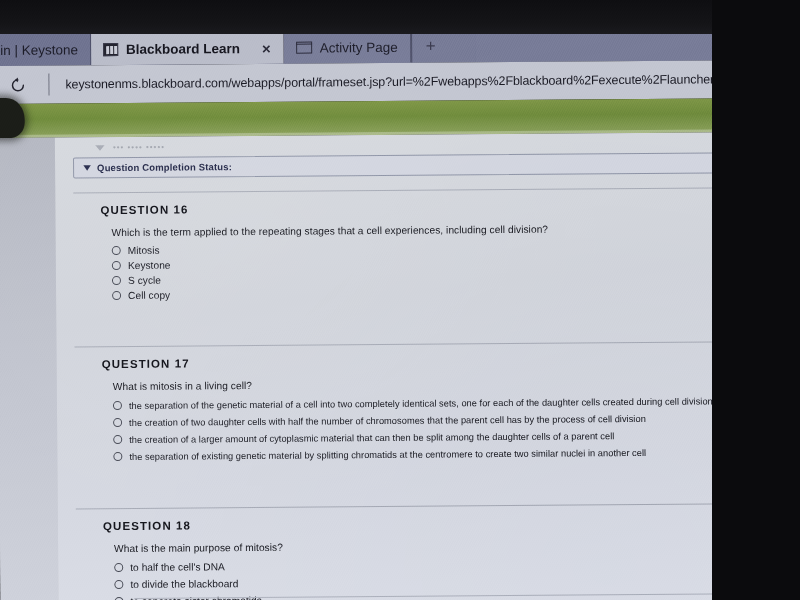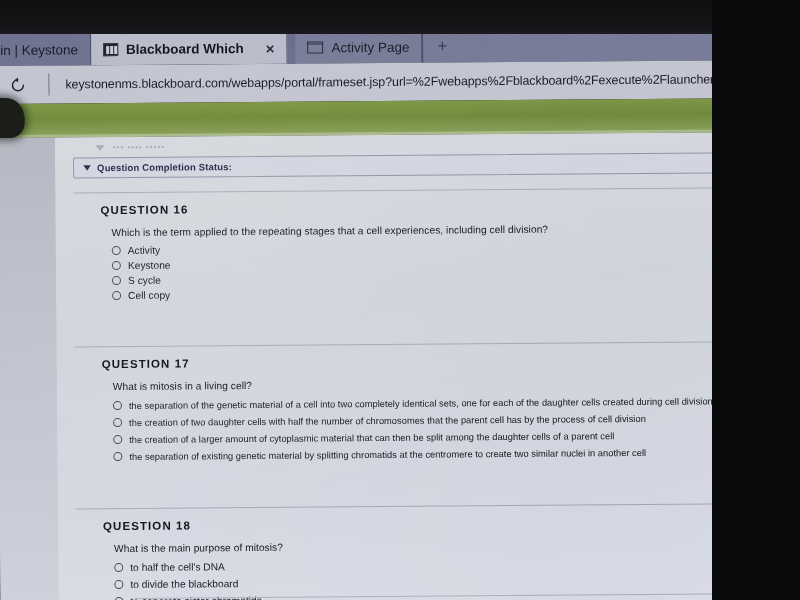--- a/index.html
+++ b/index.html
@@ -85,21 +85,20 @@
     font-size: 13.5px;
   }
   .tab.active {
     background: #b9bcc9;
     color: #16161f;
     font-weight: 600;
   }
   .tab.inactive {
     background: #787c98;
     color: #1e1e2a;
-    margin-left: 8px;
   }
   .tab-favicon {
     width: 15px; height: 13px;
     background: #23232e;
     border: 1px solid #3a3a4a;
     display: inline-block;
     position: relative;
     flex: 0 0 auto;
   }
   .tab-favicon::before {
@@ -344,21 +343,21 @@
   <div class="screen">
 
     <div class="tabstrip">
 
       <div class="tab inactive-left">
         <span>in | Keystone</span>
       </div>
 
       <div class="tab active">
         <span class="tab-favicon"></span>
-        <span>Blackboard Which</span>
+        <span>Blackboard Learn</span>
         <span class="tab-close">×</span>
       </div>
 
       <div class="tab inactive">
         <span class="tab-winicon"></span>
         <span>Activity Page</span>
       </div>
 
       <div class="newtab">+</div>
       <div class="tab-filler"></div>
@@ -393,21 +392,21 @@
           <span class="qcs-caret"></span>
           <span class="qcs-label">Question Completion Status:</span>
         </div>
 
         <div class="q-block first">
           <div class="q-title">QUESTION 16</div>
           <div class="q-stem">Which is the term applied to the repeating stages that a cell experiences, including cell division?</div>
           <div class="q-options">
             <div class="q-option">
               <span class="radio"></span>
-              <span class="opt-label">Activity</span>
+              <span class="opt-label">Mitosis</span>
             </div>
             <div class="q-option">
               <span class="radio"></span>
               <span class="opt-label">Keystone</span>
             </div>
             <div class="q-option">
               <span class="radio"></span>
               <span class="opt-label">S cycle</span>
             </div>
             <div class="q-option">

